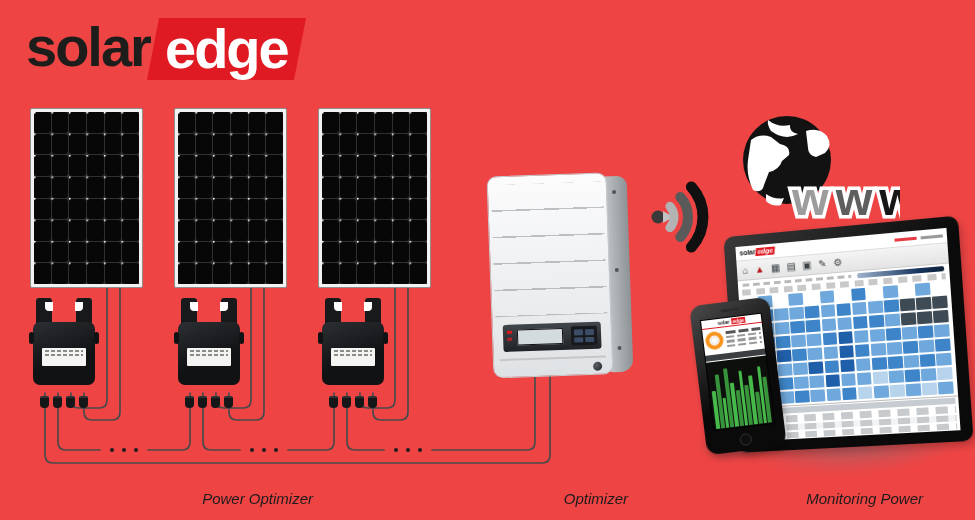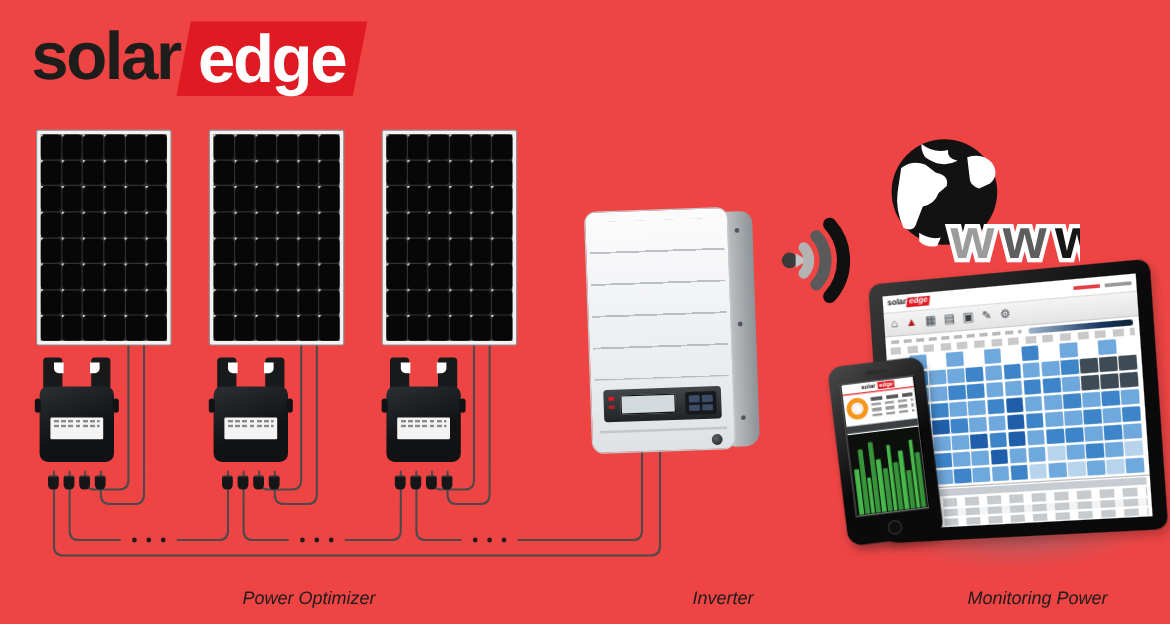--- a/index.html
+++ b/index.html
@@ -608,16 +608,16 @@
           <div class="bar" style="height: 70%;"></div>
         </div>
     </div>
     <div class="p-home"></div>
   </div>
 
   <div class="refl refl-monitor"></div>
   <div class="refl refl-phone"></div>
 
   <div class="caption c-po">Power Optimizer</div>
-  <div class="caption c-inv">Inverter</div>
+  <div class="caption c-inv">Optimizer</div>
   <div class="caption c-mp">Monitoring Power</div>
 
 </div>
 
 </body></html>

